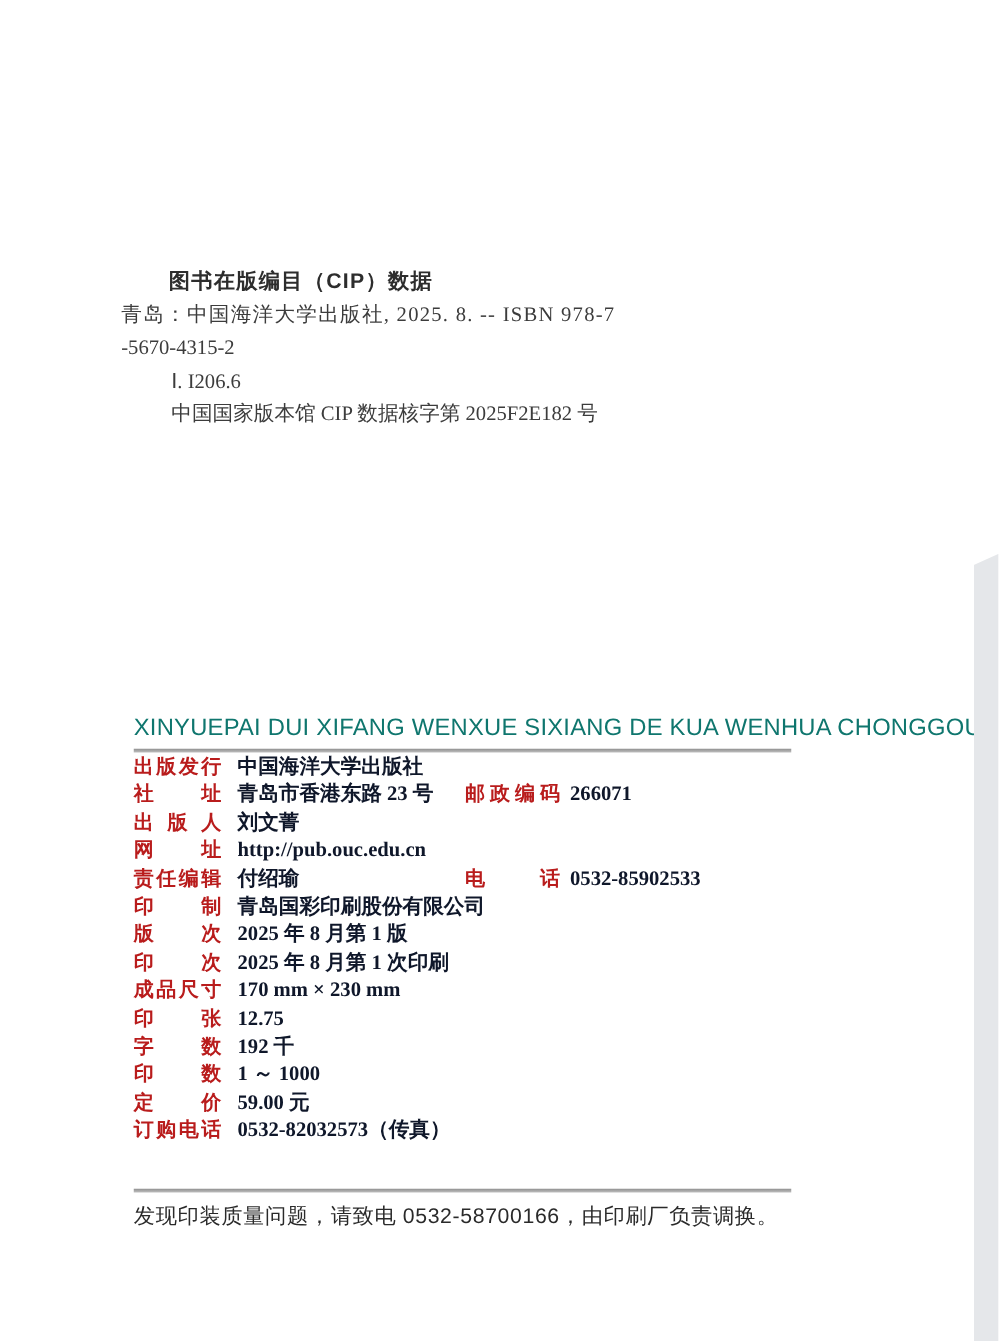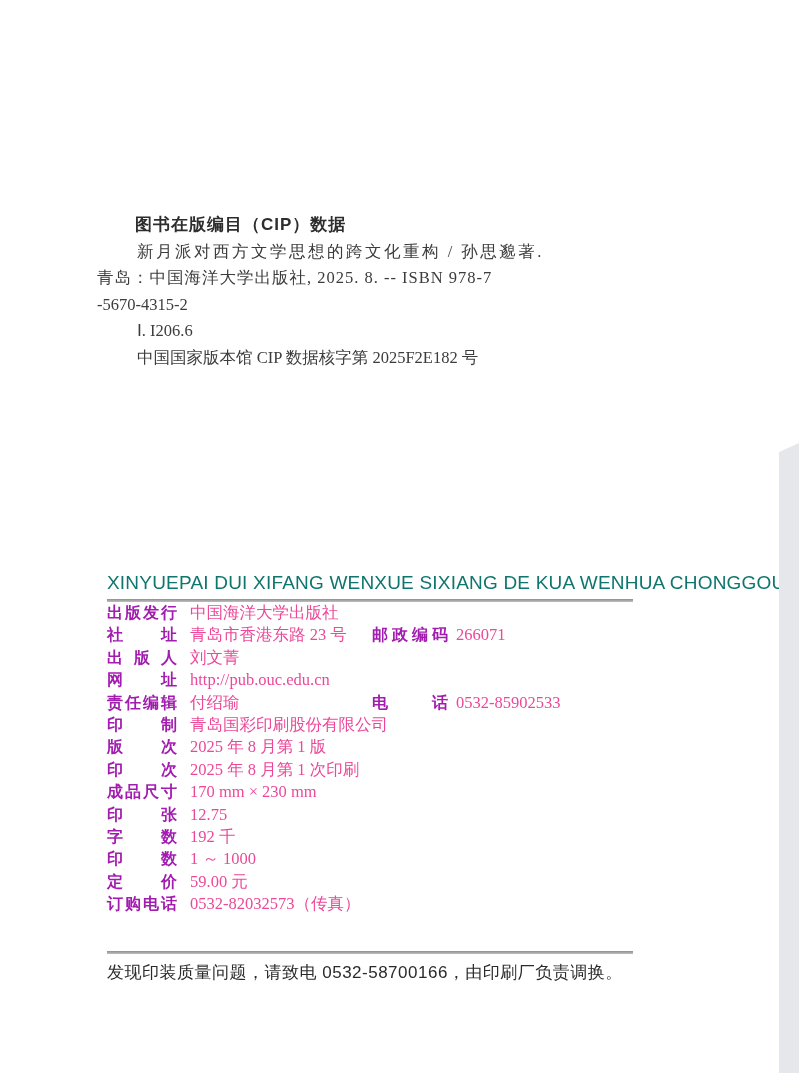--- a/index.html
+++ b/index.html
@@ -48,43 +48,42 @@
   }
   .title-rule{margin-top:9px;width:526px;}
 
   
   .colophon{position:absolute;left:107px;top:602px;width:540px;}
   .row{position:relative;height:22.4px;line-height:22.4px;font-size:16.5px;white-space:nowrap;}
   .lbl{
     display:inline-block;width:70px;
     text-align:justify;text-align-last:justify;
     font-family:Liberation Mono, monospace;font-weight:700;
-    font-size:16px;color:#a21caf;
+    font-size:16px;color:#b91c1c;
   }
-  .val{margin-left:13px;font-family:"Liberation Serif", serif;color:#ec4899;}
+  .val{margin-left:13px;font-family:"Liberation Serif", serif;color:#0f172a;font-weight:bold;}
   .col2{position:absolute;left:265px;top:0;}
   .col2 .lbl{width:76px;}
   .col2 .val{margin-left:8px;}
 
   
   .bottom-rule{position:absolute;left:107px;top:951px;width:526px;}
   .notice{
     position:absolute;left:107px;top:961px;width:560px;
     font-family:"Liberation Sans", sans-serif;font-weight:400;
     font-size:17px;line-height:24px;color:#2a2a2a;letter-spacing:0.5px;white-space:nowrap;
   }
 </style>
 </head>
 <body>
 
 <div>
 
   <section class="cip">
     <div class="cip-heading">图书在版编目（CIP）数据</div>
-    <div class="cip-line indent ls2">新月派对西方文学思想的跨文化重构 / 孙思邈著.</div>
     <div class="cip-line ls1">青岛：中国海洋大学出版社, 2025. 8. -- ISBN 978-7</div>
     <div class="cip-line">-5670-4315-2</div>
     <div class="cip-line indent">Ⅰ. I206.6</div>
     <div class="cip-line indent">中国国家版本馆 CIP 数据核字第 2025F2E182 号</div>
   </section>
 
   <section class="title-block">
     <div class="romanized">XINYUEPAI DUI XIFANG WENXUE SIXIANG DE KUA WENHUA CHONGGOU</div>
     <div class="rule title-rule"></div>
   </section>

